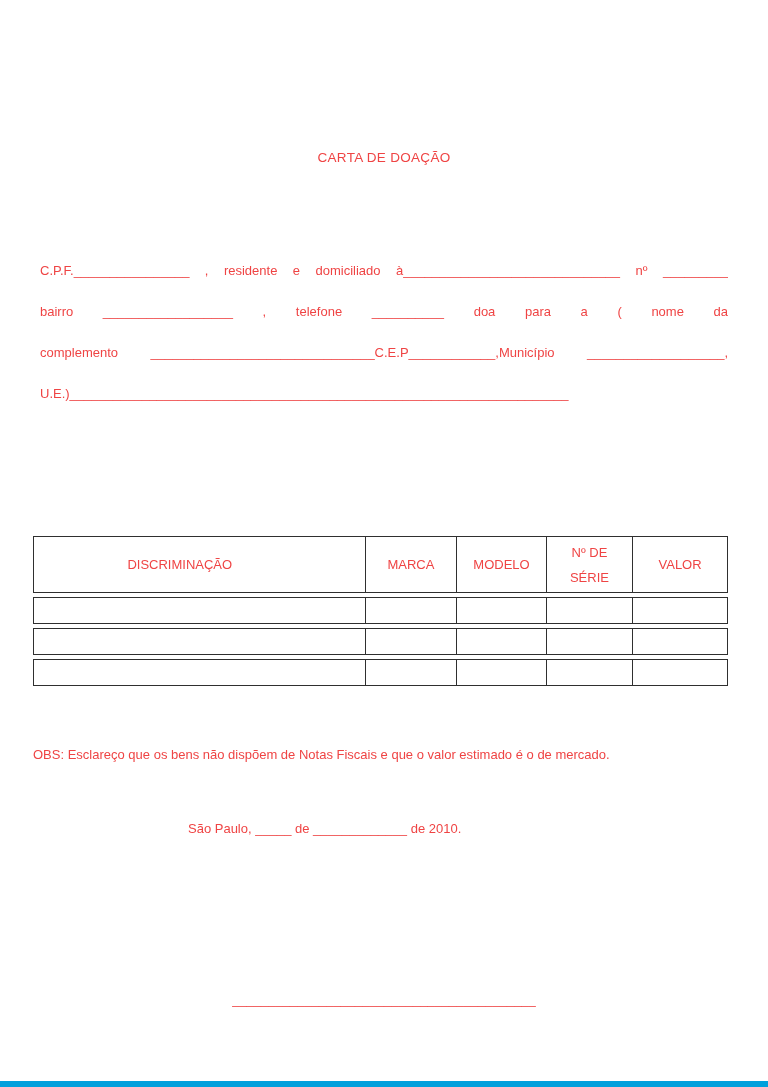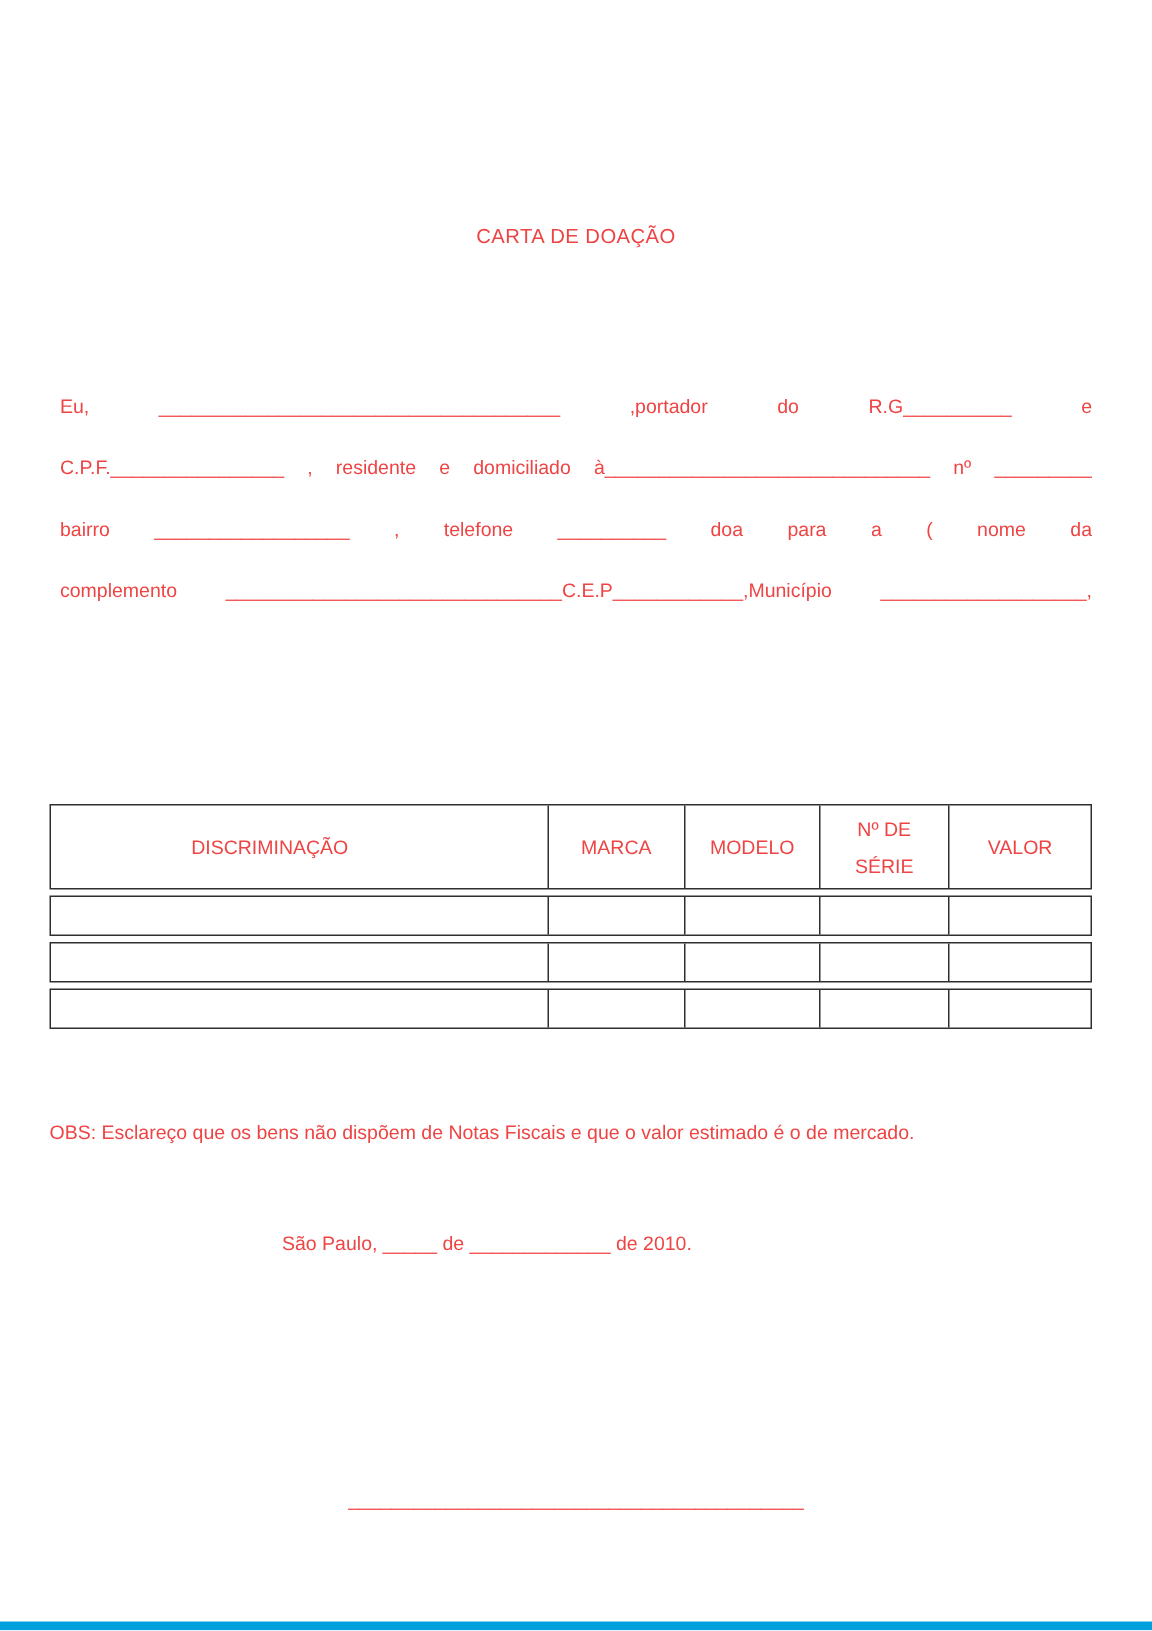--- a/index.html
+++ b/index.html
@@ -95,24 +95,24 @@
   }
 </style>
 </head>
 <body>
 
 <div class="page" style="background: rgb(255, 255, 255);">
 
   <div class="doc-title">CARTA DE DOAÇÃO</div>
 
   <div class="paragraph">
-    <div class="pline just">Eu, _____________________________________ ,portador do R.G__________ e</div>
     <div class="pline just">C.P.F.________________ , residente e domiciliado à______________________________ nº _________</div>
     <div class="pline just">bairro __________________ , telefone __________ doa para a ( nome da</div>
     <div class="pline just">complemento _______________________________C.E.P____________,Município ___________________,</div>
+    <div class="pline">U.E.)_____________________________________________________________________</div>
   </div>
 
   <div class="items-table">
     <div class="trow thead-row">
       <div class="tcell c0">
           <span>DISCRIMINAÇÃO</span>
         </div>
       <div class="tcell c1">
           <span>MARCA</span>
         </div>

